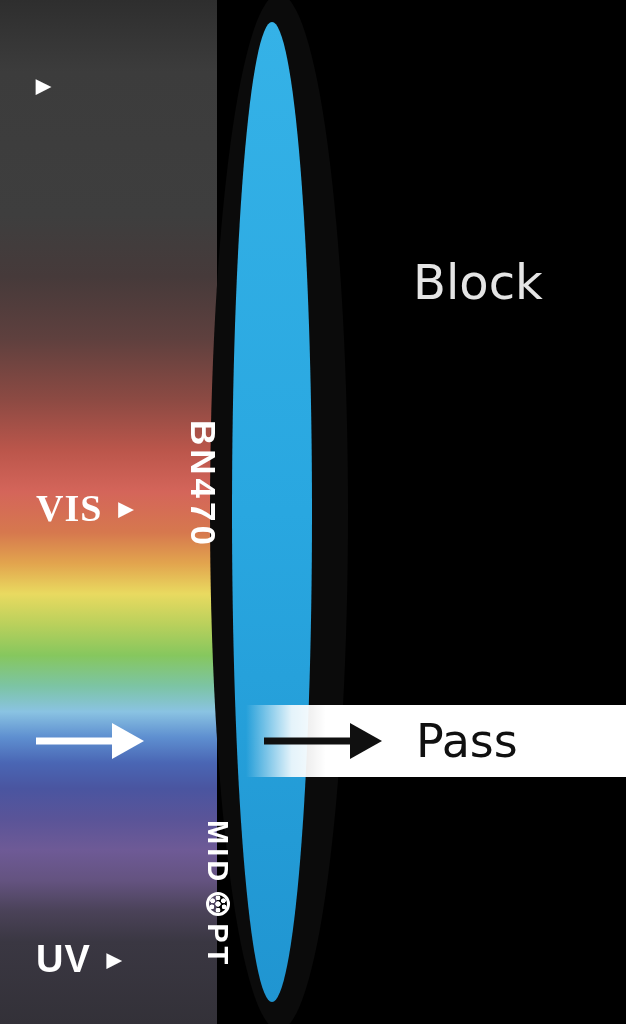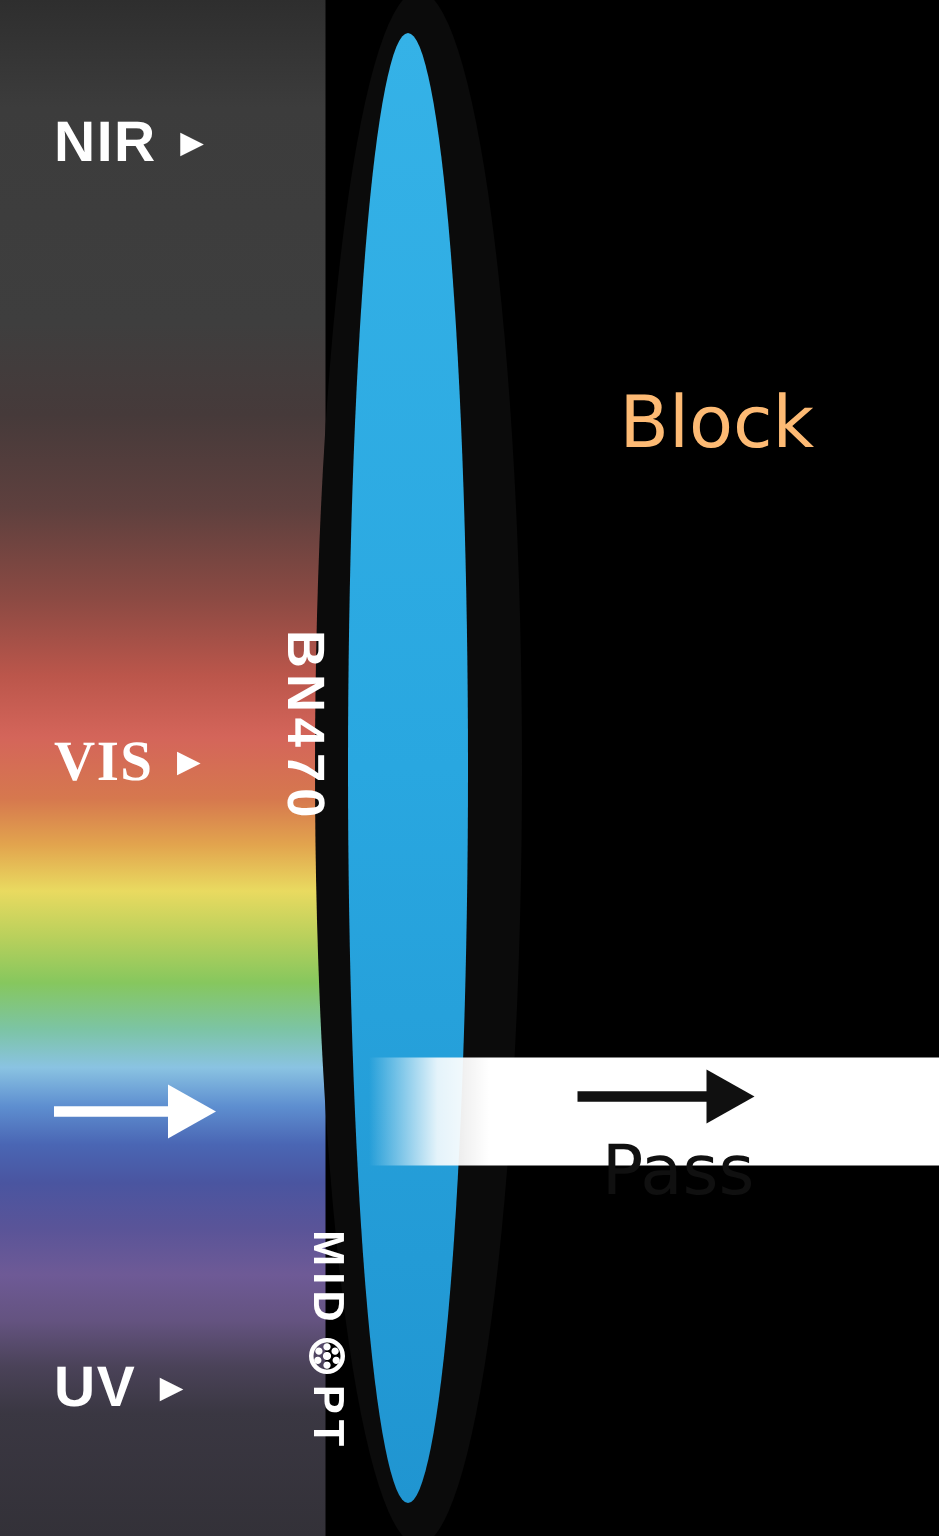--- a/index.html
+++ b/index.html
@@ -33,21 +33,21 @@
       #4a4258 89%,
       #3a3742 92%,
       #333138 100%);}
 
   
   .lbl{position:absolute;left:36px;display:flex;align-items:center;gap:16px;
        color:#fff;font-weight:700;font-size:38px;line-height:1;letter-spacing:1px;}
   .lbl .tri{font-size:19px;line-height:1;}
   .lbl-nir{top:76px;}
   .lbl-vis{top:489px;font-family:Liberation Serif, serif;}
-  .lbl-uv{top:906px;}
+  .lbl-uv{top:940px;}
 
   
   .ring{position:absolute;left:210px;top:-6px;width:138px;height:1036px;
         background:#0b0b0b;border-radius:50%;}
   .glass{position:absolute;left:232px;top:22px;width:80px;height:980px;border-radius:50%;
          background:linear-gradient(180deg,#35b2e7 0%,#29a7e0 50%,#2095d1 100%);}
 
   
   .model{position:absolute;left:186px;top:420px;writing-mode:vertical-rl;
          color:#fff;font-weight:700;font-size:35px;letter-spacing:4px;line-height:1;}
@@ -65,38 +65,37 @@
       radial-gradient(circle at 16% 66%, #fff 2.1px, transparent 2.7px),
       radial-gradient(circle at 20% 32%, #fff 2.1px, transparent 2.7px);}
 
   
   .in-arrow{position:absolute;left:34px;top:715px;}
 
   
   .beam{position:absolute;left:246px;top:705px;width:380px;height:72px;
         display:flex;align-items:center;
         background:linear-gradient(90deg,rgba(255,255,255,0) 0%,
-                   rgba(255,255,255,.88) 12%,#ffffff 21%);flex-direction:column;}
+                   rgba(255,255,255,.88) 12%,#ffffff 21%);}
   .beam svg{margin-left:16px;flex:0 0 auto;}
   .pass-text{margin-left:32px;color:#101010;font-family:"DejaVu Sans",sans-serif;
              font-size:46px;line-height:1;}
 
   
-  .block-text{position:absolute;left:413px;top:258px;color:#fdba74;
+  .block-text{position:absolute;left:413px;top:258px;color:#e5e5e5;
               font-family:"DejaVu Sans",sans-serif;font-size:48px;line-height:1;}
 </style>
 </head>
 <body>
 
 <div class="stage">
 
   <div class="spectrum"></div>
 
   <div class="lbl lbl-nir">
-    <span>NIR</span>
     <span class="tri">▶</span>
   </div>
 
   <div class="lbl lbl-vis">
     <span>VIS</span>
     <span class="tri">▶</span>
   </div>
 
   <div class="lbl lbl-uv">
     <span>UV</span>

